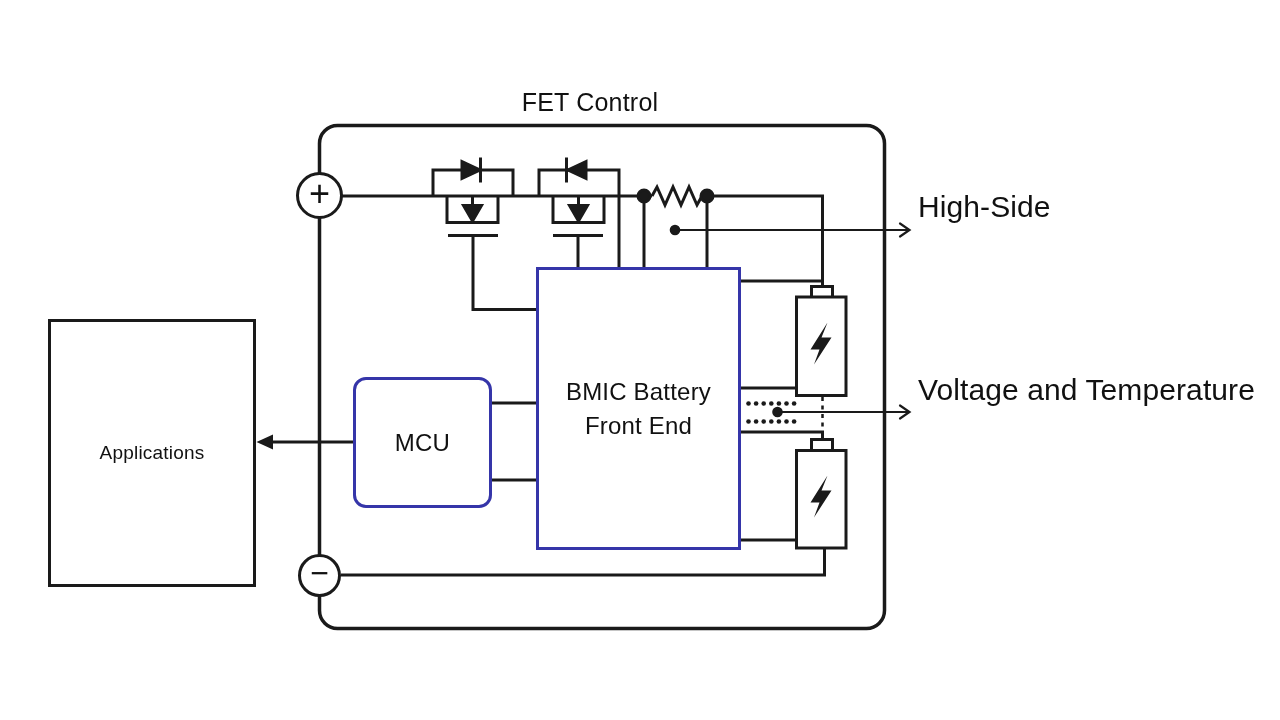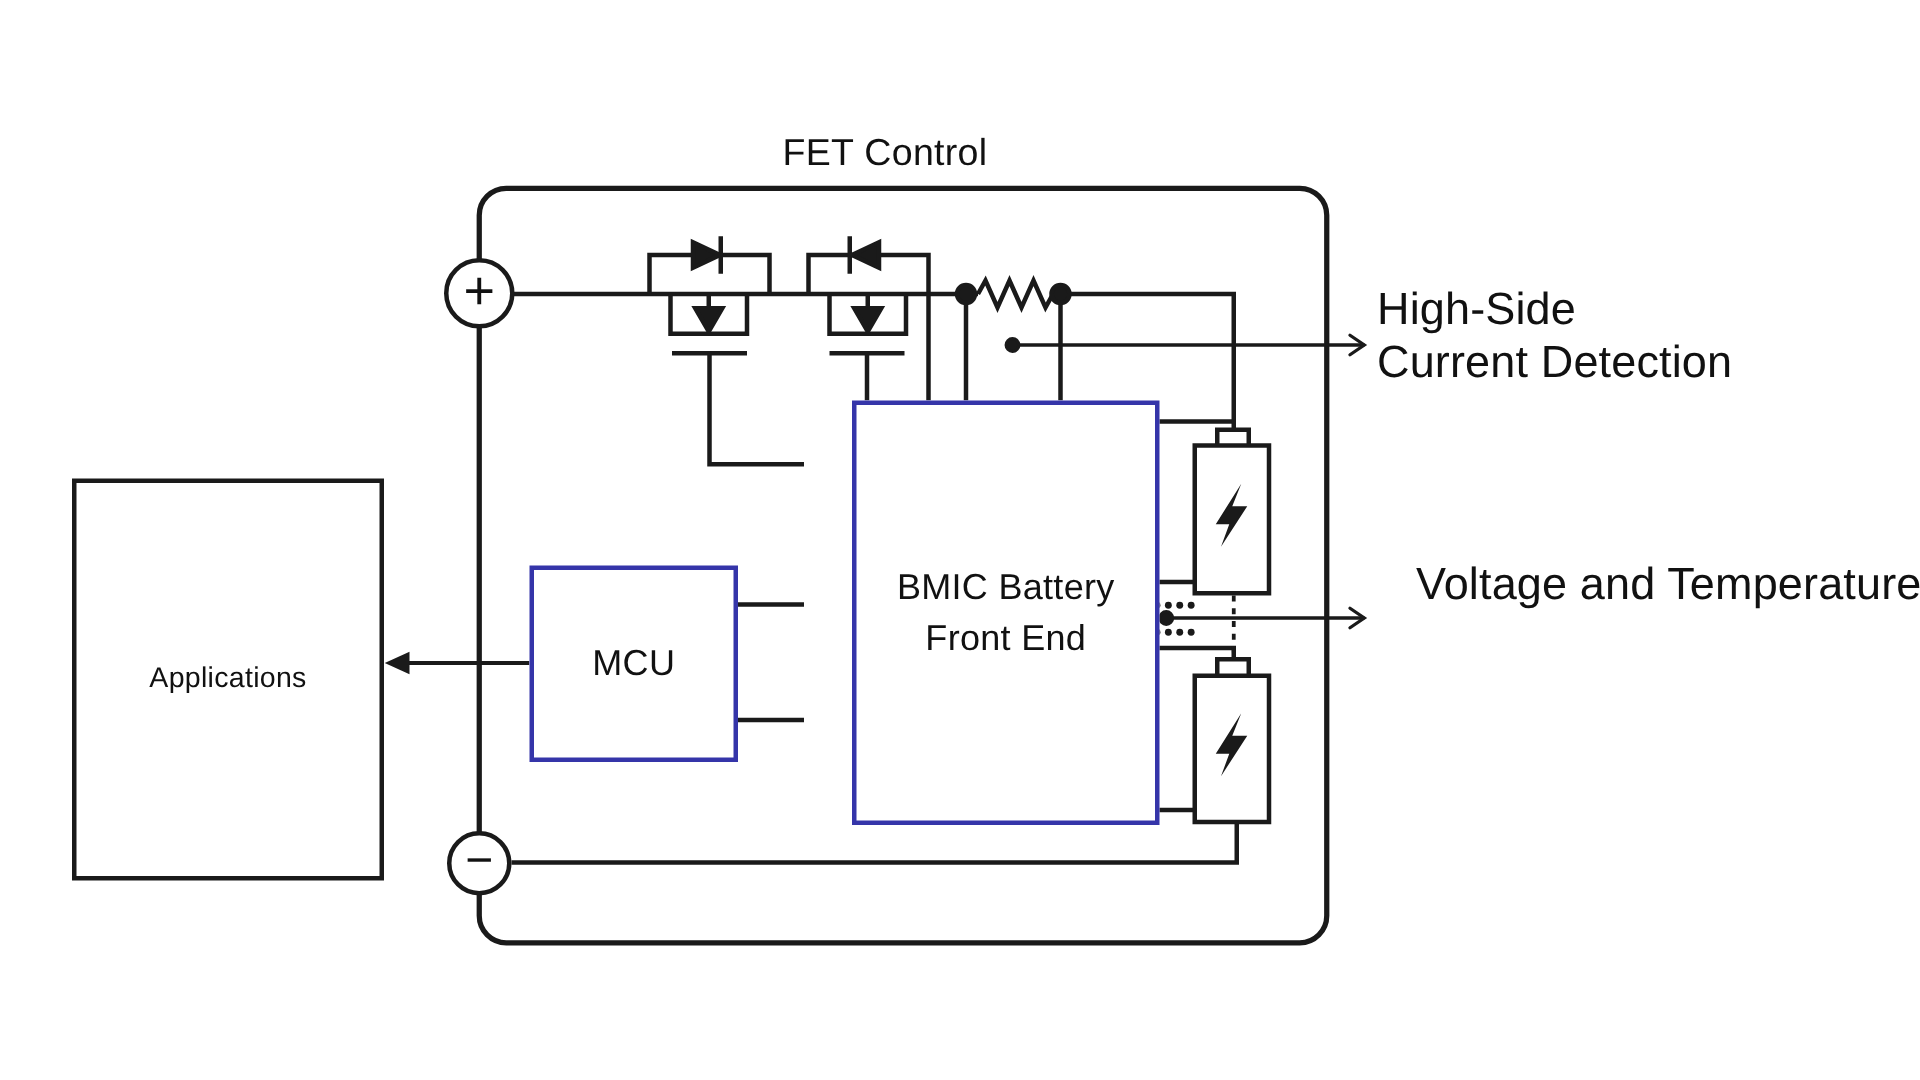--- a/index.html
+++ b/index.html
@@ -5,31 +5,31 @@
   html,body{margin:0;padding:0;background:#ffffff;}
   .stage{
     position:relative;width:1280px;height:720px;background:#ffffff;overflow:hidden;
     font-family:Liberation Sans, sans-serif;color:#111111;
   }
   .layer{position:absolute;left:0;top:0;}
   .label{position:absolute;white-space:nowrap;color:#111111;}
   .diagram-title{left:440px;top:88px;width:300px;text-align:center;font-size:25px;font-weight:500;letter-spacing:.2px;}
   .annot{font-size:30px;line-height:35px;font-weight:500;letter-spacing:.1px;}
   .annot-highside{left:918px;top:189px;}
-  .annot-voltage{left:944px;top:372px;}
+  .annot-voltage{left:918px;top:372px;}
   .block{
     position:absolute;box-sizing:border-box;background:#ffffff;
     display:flex;flex-direction:column;align-items:center;justify-content:center;
     font-size:24px;font-weight:500;letter-spacing:.2px;text-align:center;line-height:34px;
   }
   .block-black{border:3px solid #1a1a1a;}
   .block-blue{border:3px solid #3535a9;}
   .block-applications{left:48px;top:319px;width:208px;height:268px;font-size:19px;}
-  .block-mcu{left:353px;top:377px;width:139px;height:131px;}
-  .block-bmic{left:568px;top:267px;width:205px;height:283px;}
+  .block-mcu{left:353px;top:377px;width:139px;height:131px;border-radius:13px;}
+  .block-bmic{left:536px;top:267px;width:205px;height:283px;}
   .terminal{
     position:absolute;box-sizing:border-box;border:3.2px solid #1a1a1a;border-radius:50%;
     background:#ffffff;display:flex;align-items:center;justify-content:center;
     font-weight:500;color:#111111;
   }
   .terminal-plus{left:296px;top:172px;width:47px;height:47px;font-size:36px;padding-bottom:3px;}
   .terminal-minus{left:298px;top:554px;width:43px;height:43px;font-size:32px;padding-bottom:4px;}
 </style>
 </head>
 <body>
@@ -157,20 +157,19 @@
     <span>MCU</span>
   </div>
 
   <div class="block block-blue block-bmic">
     <span>BMIC Battery</span>
     <span>Front End</span>
   </div>
 
   <div class="label annot annot-highside">
     <div>High-Side</div>
-    <div>Current Detection</div>
   </div>
 
   <div class="label annot annot-voltage">
     <div>Voltage and Temperature</div>
   </div>
 
 </div>
 
 </body></html>

